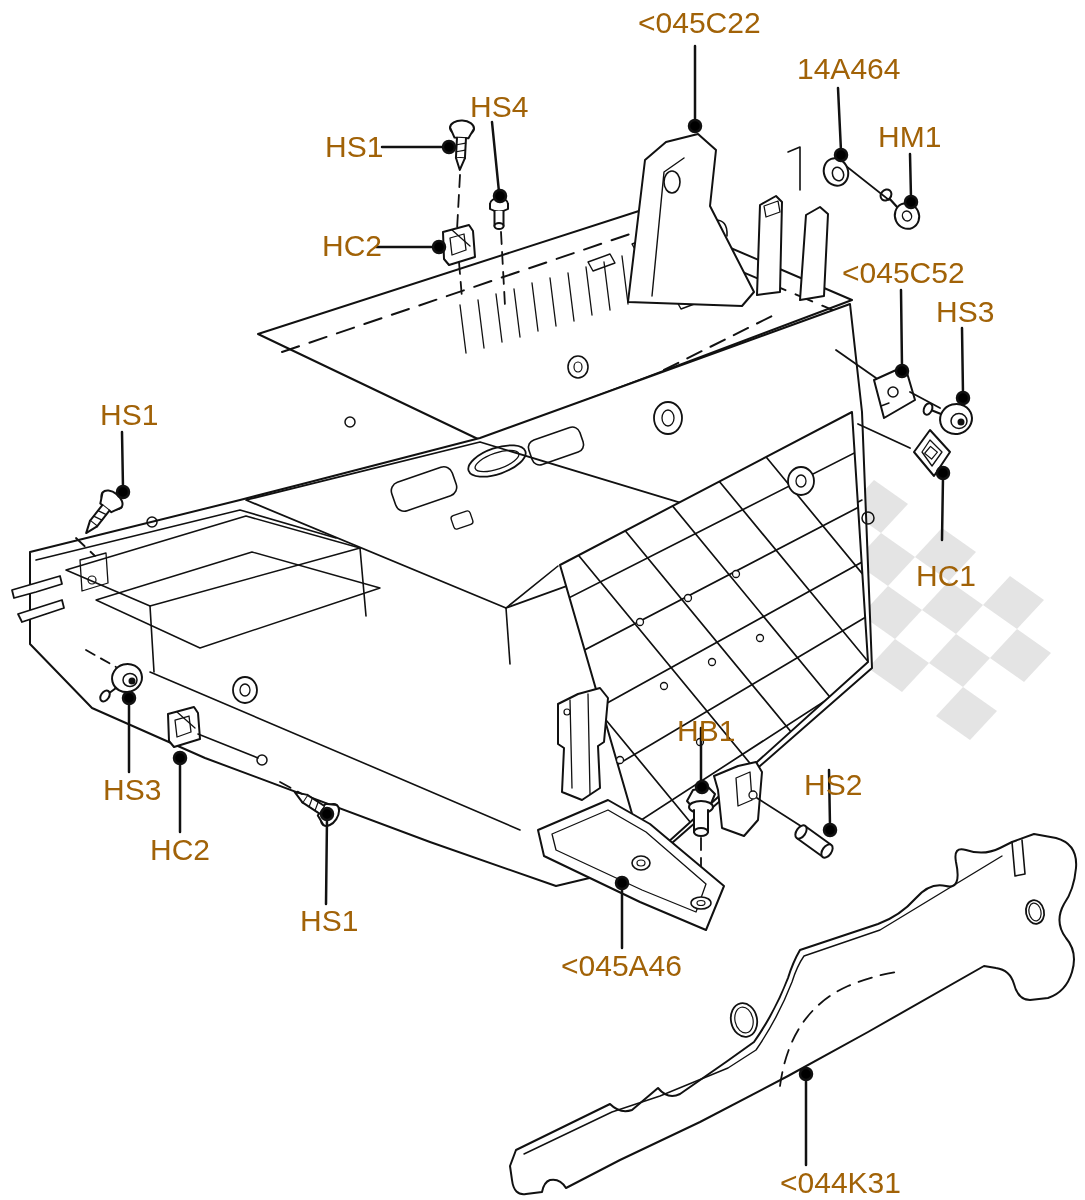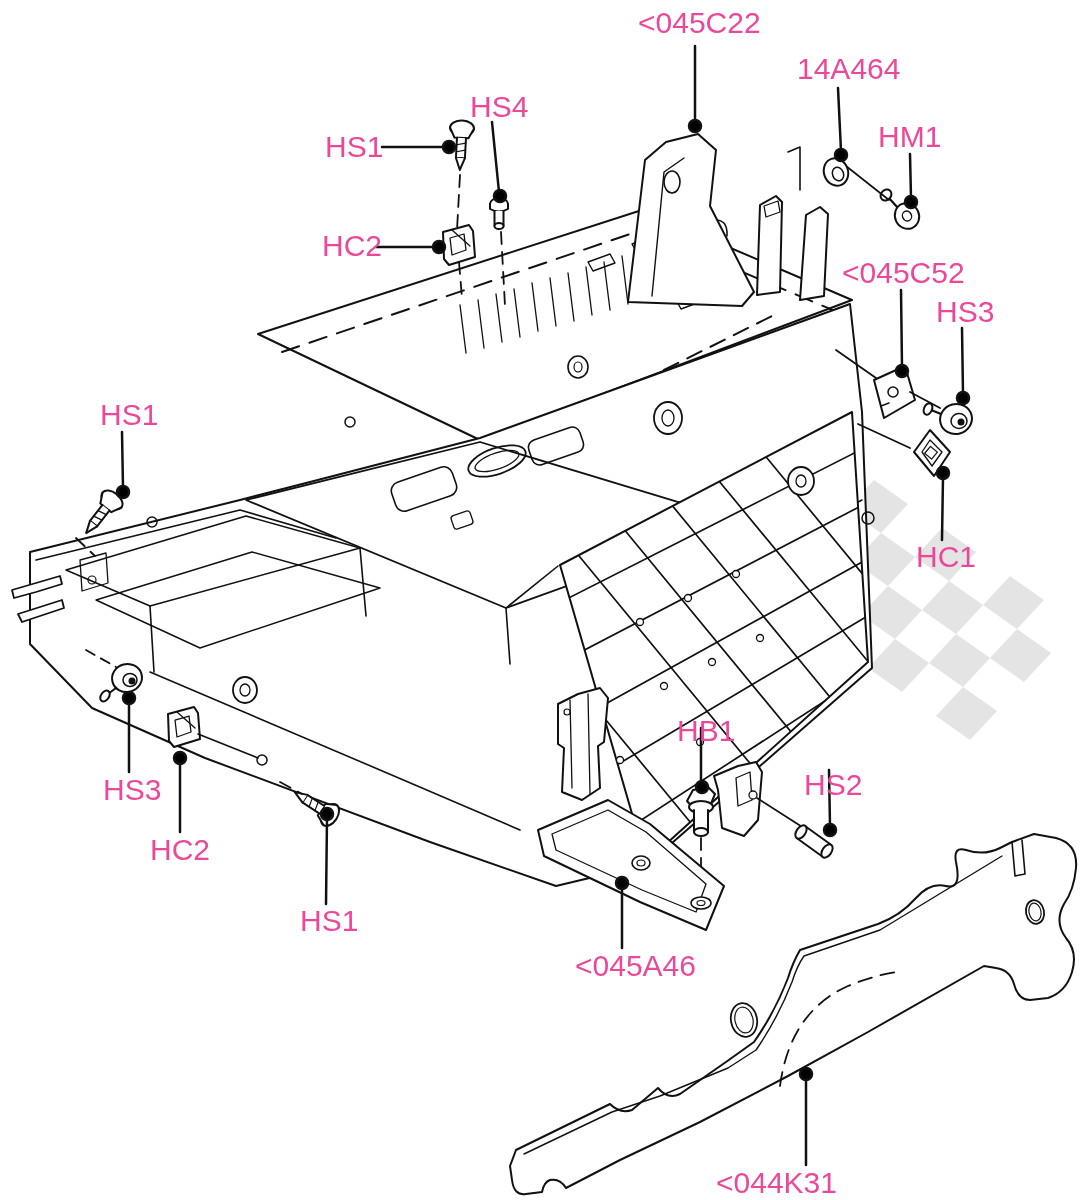--- a/index.html
+++ b/index.html
@@ -1,19 +1,19 @@
 <!DOCTYPE html>
 <html><head>
 <meta charset="utf-8">
 <style>
   html,body{margin:0;padding:0;background:#fff;}
   .stage{position:relative;width:1085px;height:1200px;background:#ffffff;overflow:hidden;
          font-family:"Liberation Sans", sans-serif;}
   .stage svg{position:absolute;left:0;top:0;}
-  .callout{position:absolute;font-size:30px;line-height:1;color:#ec4899;white-space:nowrap;
+  .callout{position:absolute;font-size:30px;line-height:1;color:#a16207;white-space:nowrap;
            font-family:"Liberation Sans", sans-serif;cursor:pointer;}
   .wm-brand{font-family:"Liberation Serif", serif;font-weight:bold;}
   .wm-tag{font-family:"Liberation Sans", sans-serif;}
 </style>
 </head>
 <body>
 
 <div class="stage">
 
 <svg width="1085" height="1200" viewBox="0 0 1085 1200">
@@ -316,22 +316,22 @@
 
 <div class="callout" style="left:638px;top:8px">&lt;045C22</div>
 <div class="callout" style="left:797px;top:54px">14A464</div>
 <div class="callout" style="left:470px;top:92px">HS4</div>
 <div class="callout" style="left:325px;top:132px">HS1</div>
 <div class="callout" style="left:878px;top:122px">HM1</div>
 <div class="callout" style="left:322px;top:231px">HC2</div>
 <div class="callout" style="left:842px;top:258px">&lt;045C52</div>
 <div class="callout" style="left:936px;top:297px">HS3</div>
 <div class="callout" style="left:100px;top:400px">HS1</div>
-<div class="callout" style="left:916px;top:542px">HC1</div>
+<div class="callout" style="left:916px;top:561px">HC1</div>
 <div class="callout" style="left:103px;top:775px">HS3</div>
 <div class="callout" style="left:150px;top:835px">HC2</div>
 <div class="callout" style="left:300px;top:906px">HS1</div>
 <div class="callout" style="left:677px;top:716px">HB1</div>
 <div class="callout" style="left:804px;top:770px">HS2</div>
-<div class="callout" style="left:575px;top:951px">&lt;045A46</div>
-<div class="callout" style="left:716px;top:1168px">&lt;044K31</div>
+<div class="callout" style="left:561px;top:951px">&lt;045A46</div>
+<div class="callout" style="left:780px;top:1168px">&lt;044K31</div>
 
 </div>
 
 </body></html>

